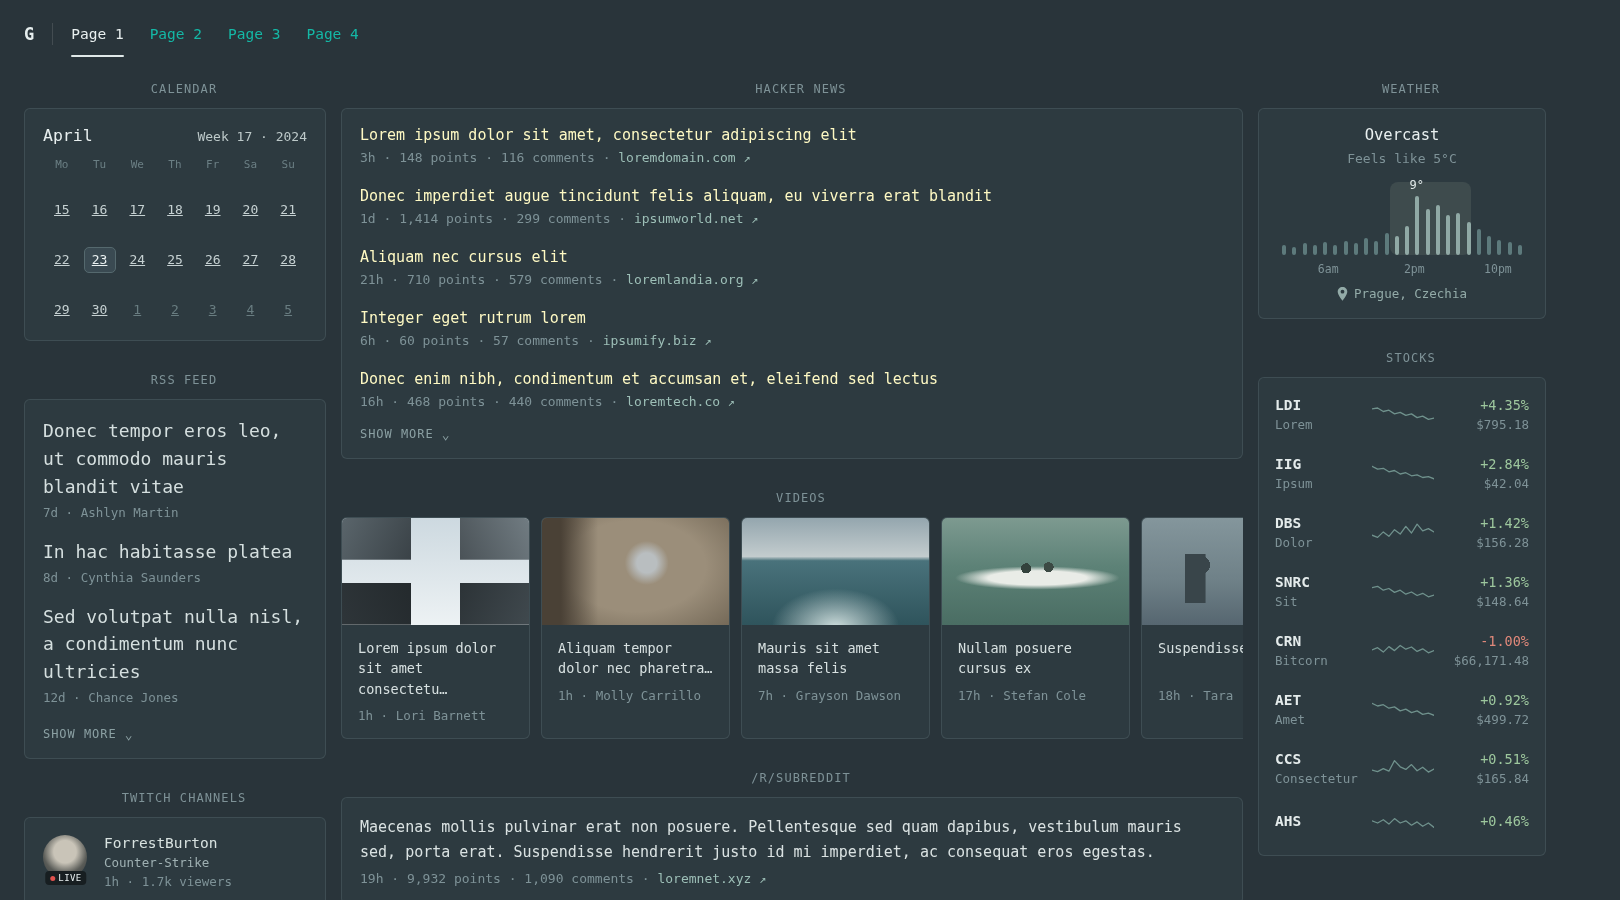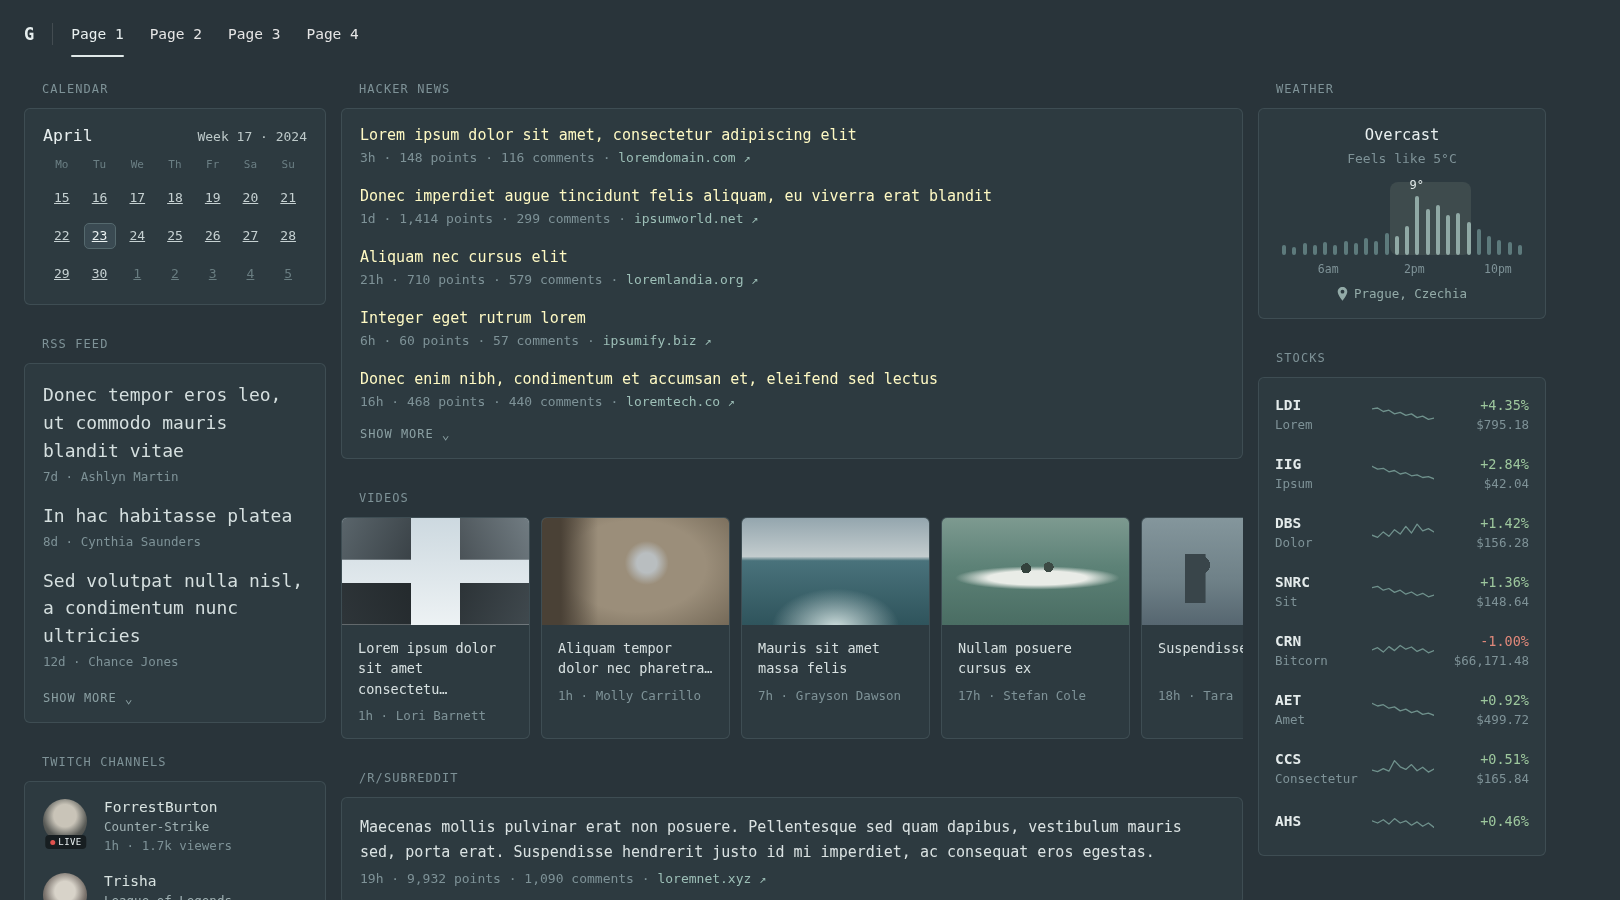--- a/index.html
+++ b/index.html
@@ -8,36 +8,36 @@
     background:#29343a;
     color:#d7e0e0;
     font-family:"DejaVu Sans Mono","Liberation Mono",monospace;
     font-size:14px;
   }
   
   header { height:68px; display:flex; align-items:center; padding:0 24px; gap:18px; }
   .logo { font-size:17px; font-weight:bold; color:#e6eeee; cursor:pointer; }
   .nav-divider { width:1px; height:22px; background:rgba(255,255,255,0.12); }
   .tabs { display:flex; gap:26px; align-items:center; }
-  .tab { position:relative; font-size:14.5px; color:#e5e5e5; cursor:pointer; padding:6px 0; }
+  .tab { position:relative; font-size:14.5px; color:#14b8a6; cursor:pointer; padding:6px 0; }
   .tab.active { color:#e8efef; }
   .tab.active::after { content:""; position:absolute; left:0; right:0; bottom:-9px; height:2px; background:#dfe8e8; border-radius:1px; }
   
   main { display:flex; gap:15px; padding:14px 24px 0; align-items:flex-start; }
   .col-left  { width:302px; flex:0 0 302px; }
   .col-mid   { width:902px; flex:0 0 902px; }
   .col-right { width:288px; flex:0 0 288px; }
   .widget { margin-bottom:32px; }
-  .widget-title { font-size:12px; font-weight:normal; letter-spacing:0.09em; color:#7e9297; margin:0 0 12px 18px; }
+  .widget-title { font-size:12px; font-weight:normal; letter-spacing:0.09em; color:#7e9297; margin:0 0 12px 18px;text-align:center; }
   .card { background:#2d3a40; border:1px solid rgba(170,200,200,0.14); border-radius:6px; padding:17px 18px; }
   
   .cal-head { display:flex; justify-content:space-between; align-items:baseline; margin-bottom:13px; }
   .cal-month { font-size:16.5px; color:#e8efef; }
   .cal-week { font-size:13px; color:#bdc9c9; }
-  .cal-grid { display:grid; grid-template-columns:repeat(7,1fr); row-gap:12px; text-align:center; align-items:center; }
+  .cal-grid { display:grid; grid-template-columns:repeat(7,1fr); row-gap:24px; text-align:center; align-items:center; }
   .cal-dow { font-size:11px; color:#6b7f84; padding-bottom:2px; }
   .cal-cell { font-size:13px; color:#c6d1d2; height:26px; line-height:26px;text-decoration:underline; }
   .cal-cell.next { color:#697d81; }
   .cal-cell.sel { background:#3a4a52; border:1px solid #55696e; border-radius:5px; width:32px; margin:0 auto; line-height:24px; color:#eaf1f1; }
   
   .feed-item { margin-bottom:18px; cursor:pointer; }
   .feed-title { font-size:18px; color:#d5dfdf; line-height:1.55; margin-bottom:4px; }
   .feed-meta, .hn-meta, .video-meta, .channel-meta { font-size:12.5px; color:#7e9297; }
   .show-more { display:inline-flex; gap:8px; align-items:center; font-size:12px; letter-spacing:0.08em; color:#8ba0a3; background:none; border:none; font-family:inherit; cursor:pointer; padding:0; margin-top:4px; }
   .chev { font-size:13px; line-height:1; }

